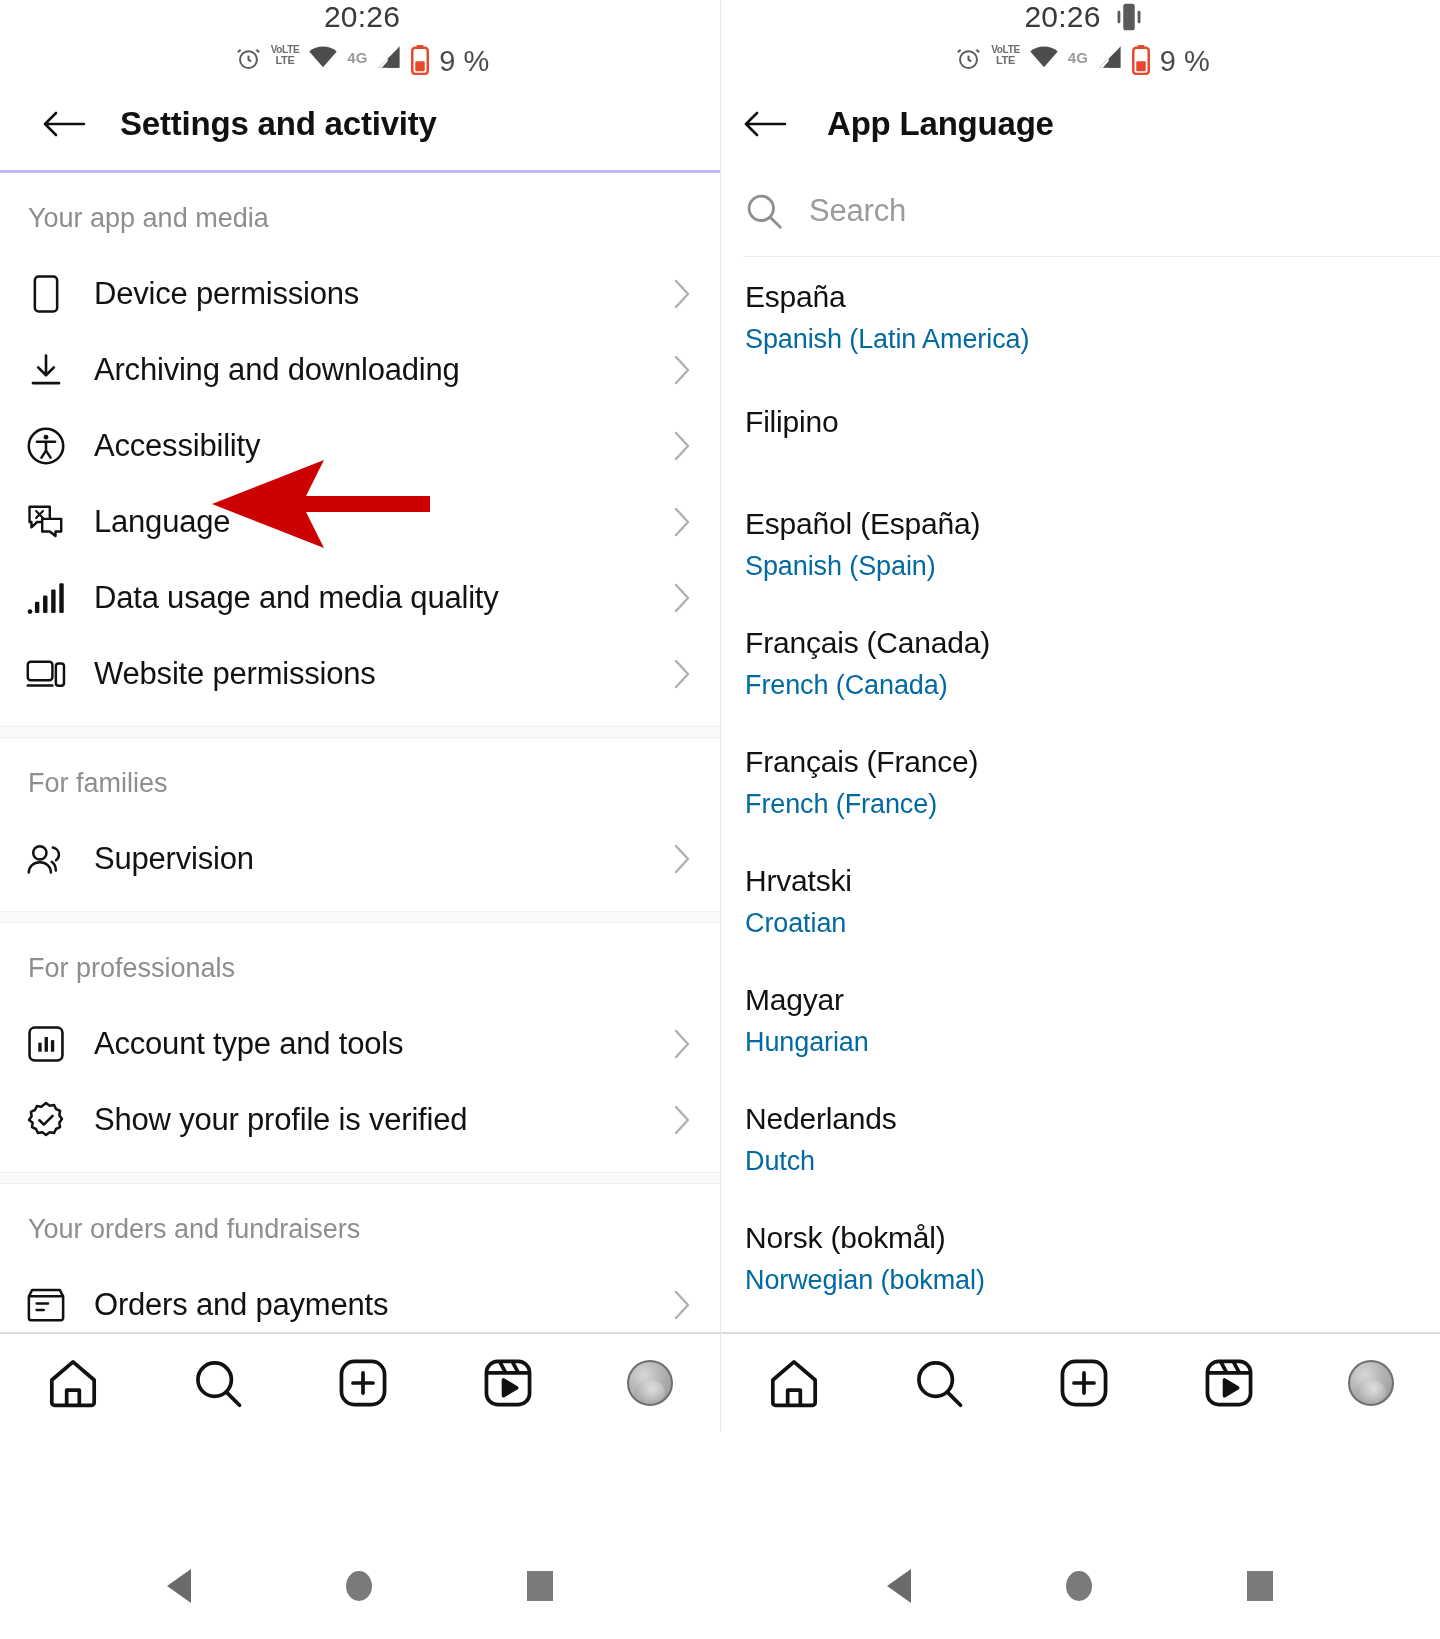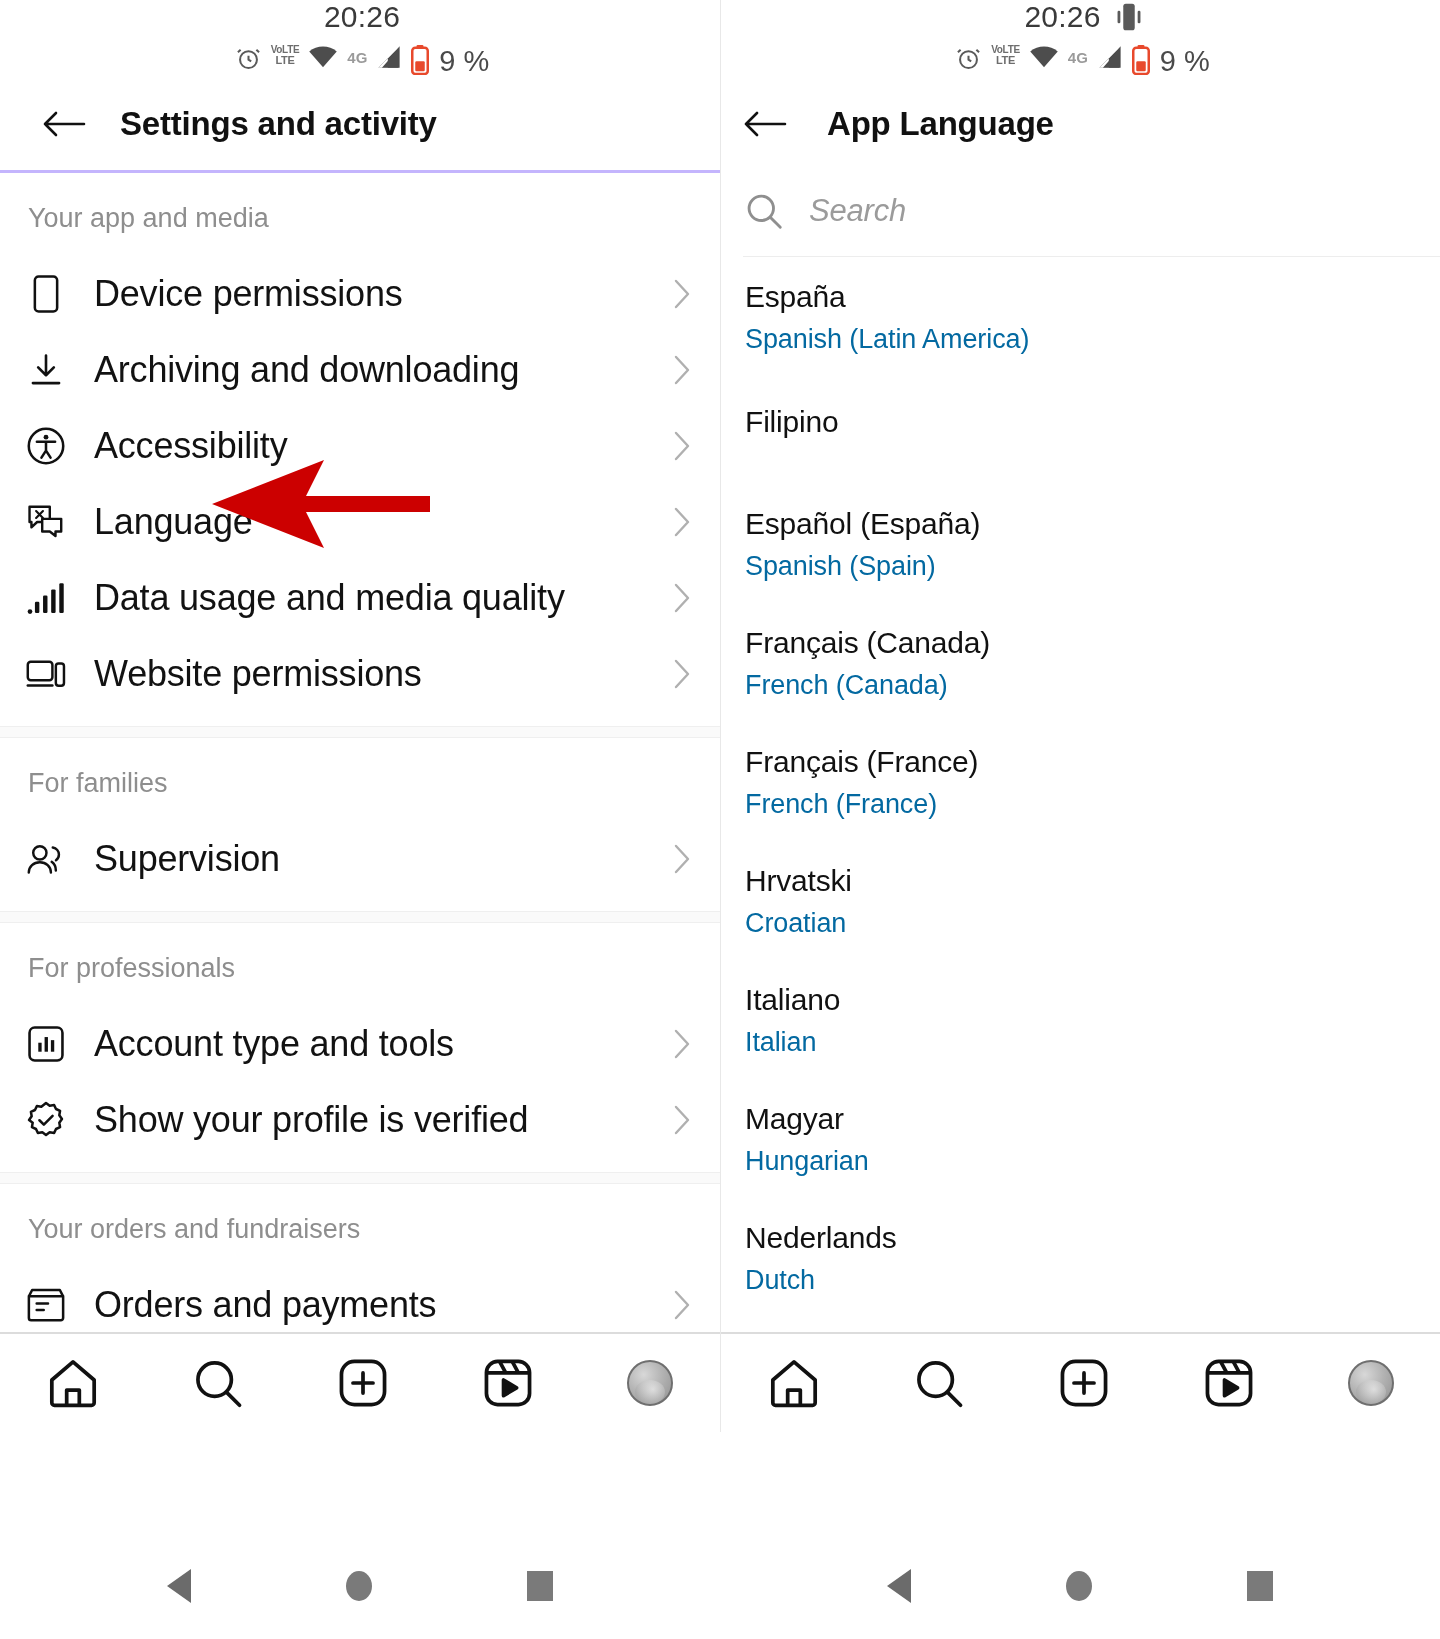--- a/index.html
+++ b/index.html
@@ -107,41 +107,40 @@
   .row-icon {
     width: 40px;
     height: 40px;
     flex: none;
     display: flex;
     align-items: center;
     justify-content: center;
   }
   .row-label {
     flex: 1;
-    font-size: 36px;
+    font-size: 31px;
     color: #121212;
     letter-spacing: -.2px;
   }
   .chev { width: 20px; height: 32px; flex: none; }
   .sep {
     height: 12px;
     background: #fafafa;
     border-top: 1px solid #efefef;
     border-bottom: 1px solid #efefef;
     margin: 14px 0 0 0;
   }
   .topline { border-top: 3px solid #c4b5fd; }
 
   
   .searchrow {
     display: flex;
     align-items: center;
     gap: 26px;
     padding: 22px 16px 26px 24px;
-    font-style: italic;
   }
   .search-ico { width: 38px; height: 38px; flex: none; }
   .search-ph {
     font-size: 31px;
     color: #9b9b9b;
     letter-spacing: -.2px;
   }
   .search-div {
     height: 1px;
     background: #ededed;
@@ -536,24 +535,20 @@
         <div class="lang-native">Français (Canada)</div>
         <div class="lang-en">French (Canada)</div>
       </div>
       <div class="lang">
         <div class="lang-native">Français (France)</div>
         <div class="lang-en">French (France)</div>
       </div>
       <div class="lang">
         <div class="lang-native">Hrvatski</div>
         <div class="lang-en">Croatian</div>
-      </div>
-      <div class="lang">
-        <div class="lang-native">Italiano</div>
-        <div class="lang-en">Italian</div>
       </div>
       <div class="lang">
         <div class="lang-native">Magyar</div>
         <div class="lang-en">Hungarian</div>
       </div>
       <div class="lang">
         <div class="lang-native">Nederlands</div>
         <div class="lang-en">Dutch</div>
       </div>
       <div class="lang">

